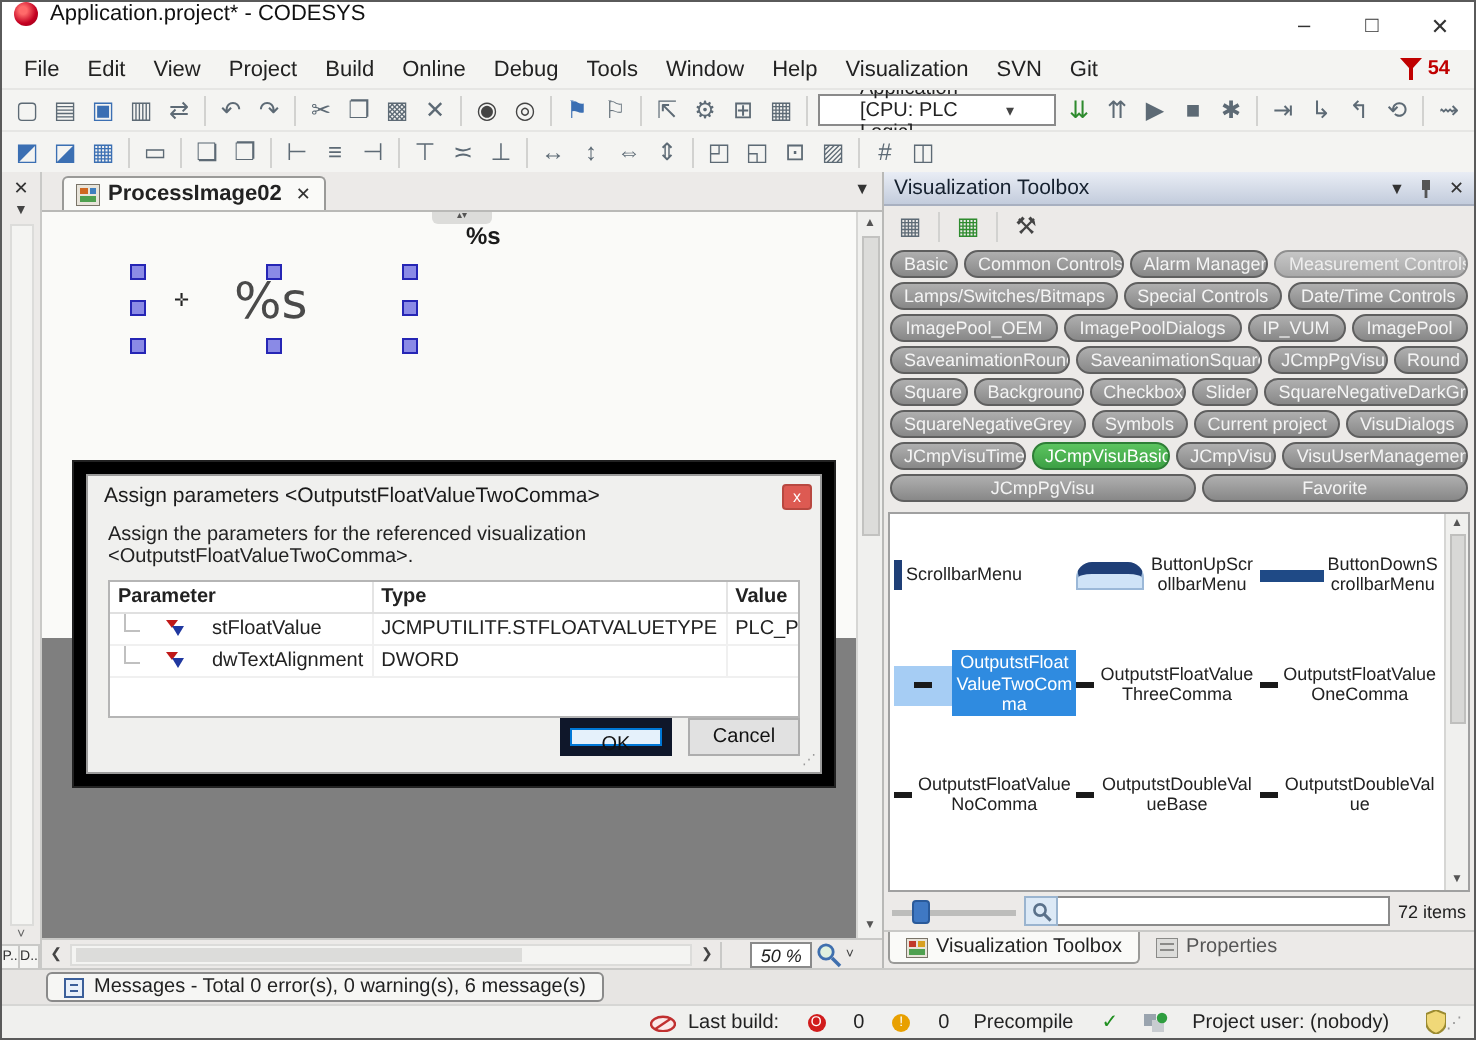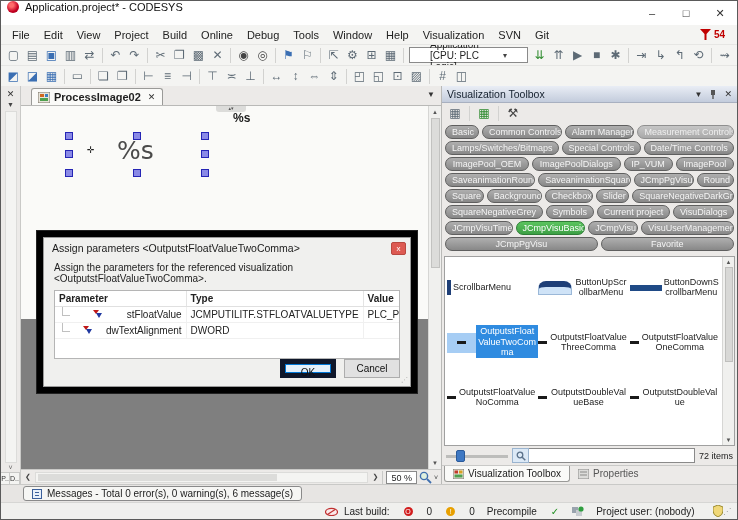--- a/index.html
+++ b/index.html
@@ -61,36 +61,36 @@
   .v-scroll { position:absolute; right:0; top:0; bottom:0; width:13px; background:#f0f0ee; border-left:1px solid #d6d6d4; display:flex; flex-direction:column; align-items:center; }
   .v-scroll .arr { font-size:6px; color:#555; padding:3px 0; }
   .v-scroll .thumb { width:9px; flex:0 0 150px; background:#dcdcda; border:1px solid #c2c2c0; }
   .v-scroll .spacer { flex:1 1 auto; }
 
   
   .h-scroll-row { height:15px; background:#eceae8; border-top:1px solid #c9c9c7; display:flex; align-items:center; flex:0 0 auto; }
   .h-scroll-row .arr { width:14px; text-align:center; font-size:7px; color:#444; }
   .h-track { flex:1 1 auto; height:11px; background:#f4f4f2; border:1px solid #dcdcda; position:relative; }
   .h-thumb { position:absolute; left:2px; top:1px; height:7px; width:72%; background:#dcdcda; }
-  .zoom-ctrl { display:flex; align-items:center; gap:2px; padding:0 3px; border-left:1px solid #c9c9c7; }
+  .zoom-ctrl { display:flex; align-items:center; gap:2px; padding:0 14px; border-left:1px solid #c9c9c7;font-style:italic; }
   .zoom-box { border:1px solid #8a8a8a; background:#fff; font-size:9px; padding:0 4px; height:13px; line-height:12px; }
   .zoom-chev { font-size:7px; color:#444; }
 
   
   .dialog-frame { position:absolute; left:16px; top:125px; width:380px; height:162px; background:#000; padding:6px; box-shadow:0 0 0 1px #222; z-index:5; }
   .dialog { width:100%; height:100%; background:#f0f0ee; border:1px solid #9a9a9a; display:flex; flex-direction:column; position:relative; }
   .dlg-title { height:20px; display:flex; align-items:center; padding:0 4px 0 8px; flex:0 0 auto; }
   .dlg-title-text { font-size:10.5px; color:#1a1a1a; }
   .dlg-close { margin-left:auto; width:15px; height:13px; background:#dd5a52; color:#fff; font-size:8px; display:flex; align-items:center; justify-content:center; border-radius:2px; border:1px solid #b84840; }
   .dlg-desc { padding:4px 10px 2px; font-size:10px; color:#222; }
   .dlg-table-box { margin:4px 10px 0; background:#fff; border:1px solid #b5b5b5; height:74px; overflow:hidden; }
   table.params { width:100%; border-collapse:collapse; font-size:10px; }
   table.params th { text-align:left; font-weight:bold; color:#222; padding:2px 4px; border-right:1px solid #e4e4e4; border-bottom:1px solid #e0e0e0; height:15px; }
   table.params td { padding:1px 4px; border-right:1px solid #f0f0f0; border-bottom:1px solid #f0f0f0; height:16px; color:#222; white-space:nowrap; overflow:hidden; }
-  .tree-cell { display:flex; align-items:center; gap:13px;justify-content:space-between; }
+  .tree-cell { display:flex; align-items:center; gap:13px; }
   .tree-elbow { width:8px; height:9px; border-left:1px solid #c0c0c0; border-bottom:1px solid #c0c0c0; margin-left:3px; margin-top:-7px; flex:0 0 auto; }
   .param-icon { flex:0 0 auto; display:inline-flex; }
   .dlg-buttons { margin-top:auto; display:flex; justify-content:flex-end; gap:8px; padding:0 10px 8px; }
   .btn { min-width:56px; height:19px; background:#e1e1e1; border:1px solid #adadad; font-size:10px; color:#111; text-align:center; line-height:17px; }
   .btn.focus { border:5px solid #0f172a; box-shadow:inset 0 0 0 1px #0078d7; background:#e5f1fb; }
   .dlg-grip { position:absolute; right:2px; bottom:2px; font-size:7px; color:#999; }
 
   
   .right-panel { width:296px; flex:0 0 auto; display:flex; flex-direction:column; border-left:1px solid #b9b9b7; background:#eceae8; }
   .panel-header { height:17px; background:linear-gradient(#e9edf5,#c3ccdc); border-bottom:1px solid #a8b0c0; display:flex; align-items:center; padding:0 5px; flex:0 0 auto; }

